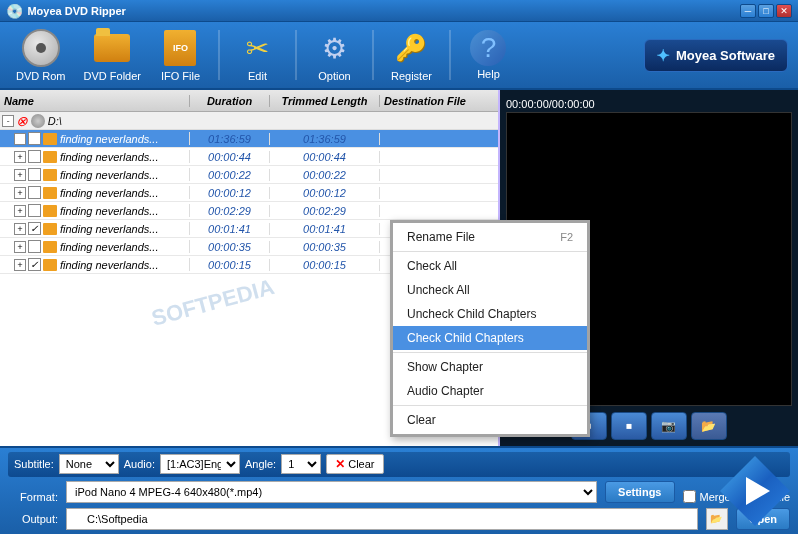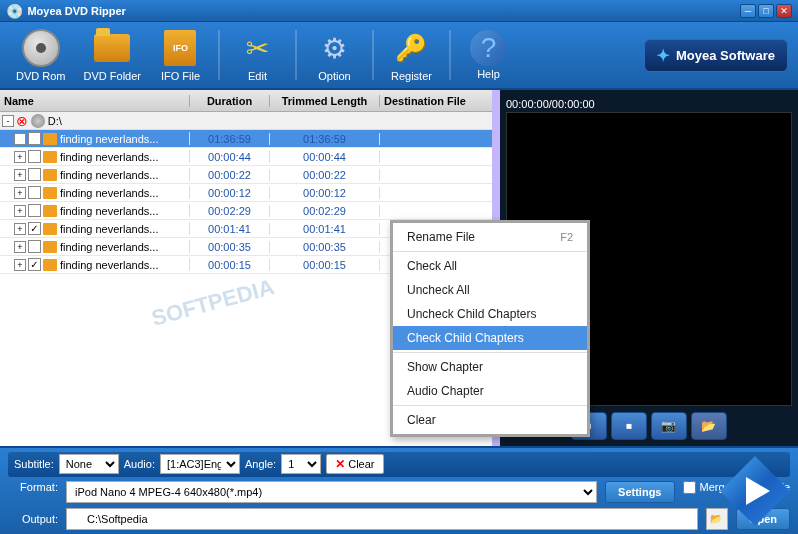--- a/index.html
+++ b/index.html
@@ -112,24 +112,25 @@
     
     #main {
       display: flex;
       height: calc(534px - 22px - 68px - 88px);
     }
 
     
     #file-panel {
       width: 500px;
       background: white;
-      border-right: 8px solid #c4b5fd;
+      border-right: 2px solid #c4b5fd;
       display: flex;
       flex-direction: column;
       overflow: hidden;
+      font-style: italic;
     }
 
     
     #table-header {
       display: flex;
       background: linear-gradient(to bottom, #e8e8e8, #d0d0d0);
       border-bottom: 1px solid #aaa;
       height: 22px;
       align-items: center;
     }
@@ -353,21 +354,21 @@
       font-size: 11px;
     }
     .clear-x {
       color: red;
       font-weight: bold;
       font-size: 12px;
     }
 
     #format-row {
       display: flex;
-      align-items: flex-start;
+      align-items: flex-end;
       gap: 8px;
       height: 26px;
     }
     #output-row {
       display: flex;
       align-items: center;
       gap: 8px;
       height: 26px;
     }
     .row-label {

